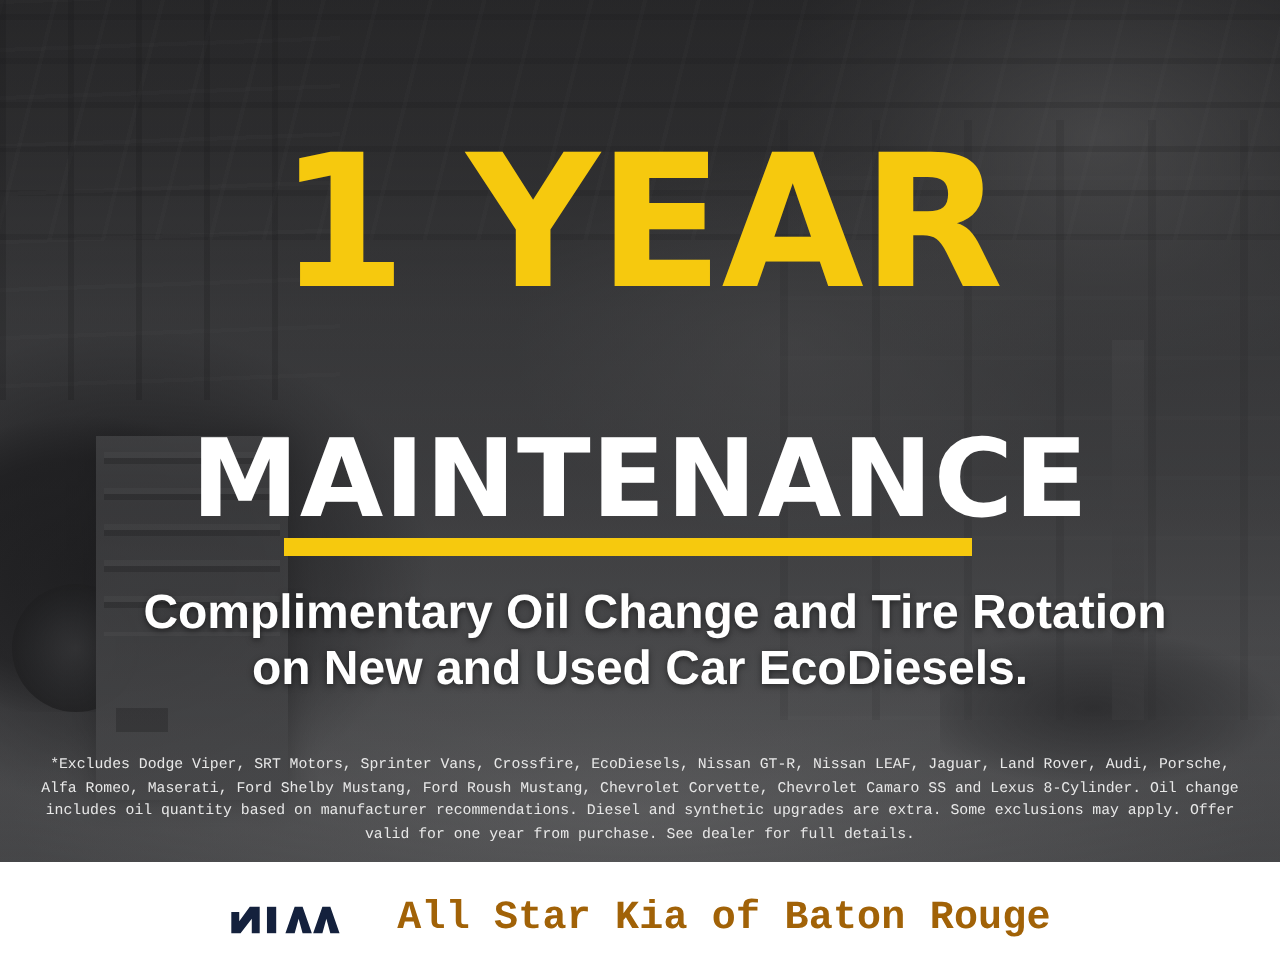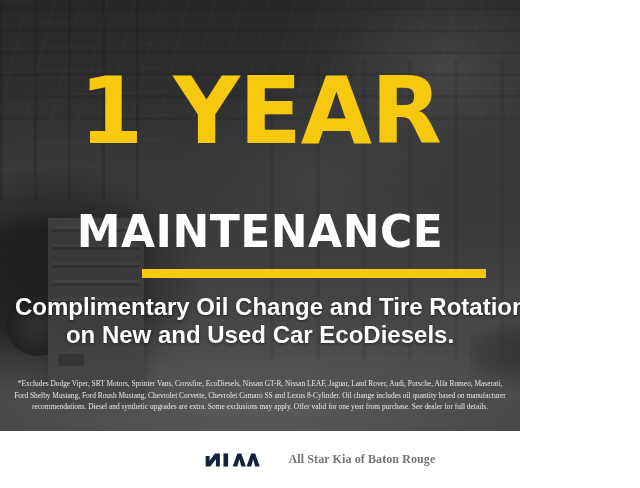--- a/index.html
+++ b/index.html
@@ -20,21 +20,21 @@
     height: 488px;
     overflow: hidden;
     background: #ffffff;
   }
 
   
   .hero {
     position: absolute;
     left: 0;
     top: 0;
-    width: 520px;
+    width: 640px;
     height: 431px;
     overflow: hidden;
     background: #0f172a;
   }
 
   
   .photo {
     position: absolute;
     inset: 0;
     background:
@@ -178,22 +178,22 @@
     font-weight: 700;
     letter-spacing: 0.5px;
     white-space: nowrap;
   }
   .headline-line2 {
     top: 176px;
     font-size: 40px;
     line-height: 40px;
   }
   .headline-line3 {
-    top: 210px;
-    font-size: 44px;
+    top: 218px;
+    font-size: 54px;
     line-height: 44px;
   }
 
   .divider {
     position: absolute;
     left: 142px;
     top: 269px;
     width: 344px;
     height: 9px;
     background: #F6C90E;
@@ -212,21 +212,21 @@
   }
   .sub1 { top: 294px; padding-left: 15px; }
   .sub2 { top: 322px; }
 
   .disclaimer {
     position: absolute;
     left: 14px;
     right: 14px;
     top: 378px;
     color: #e8e8e8;
-    font-family: Liberation Serif, serif;
+    font-family: Liberation Mono, monospace;
     font-size: 7.4px;
     line-height: 11.6px;
     text-align: center;
   }
 
   
   .brandbar {
     position: absolute;
     left: 0;
     top: 431px;
@@ -237,24 +237,24 @@
     align-items: center;
     justify-content: center;
     gap: 18px;
   }
   .kia-logo {
     display: block;
     width: 66px;
     height: 22px;
   }
   .dealer-name {
-    color: #737373;
-    font-family: Liberation Serif, serif;
+    color: #a16207;
+    font-family: Liberation Mono, monospace;
     font-weight: 700;
-    font-size: 12px;
+    font-size: 20px;
     letter-spacing: 0.1px;
     white-space: nowrap;
   }
 </style>
 </head>
 <body>
 
 <div class="ad">
 
   <div class="hero">

